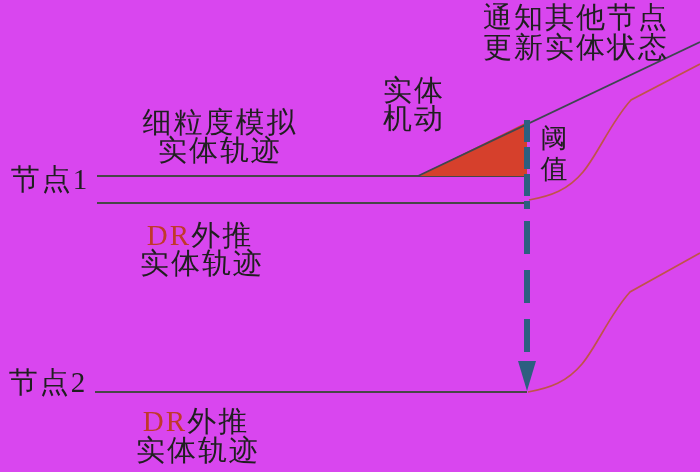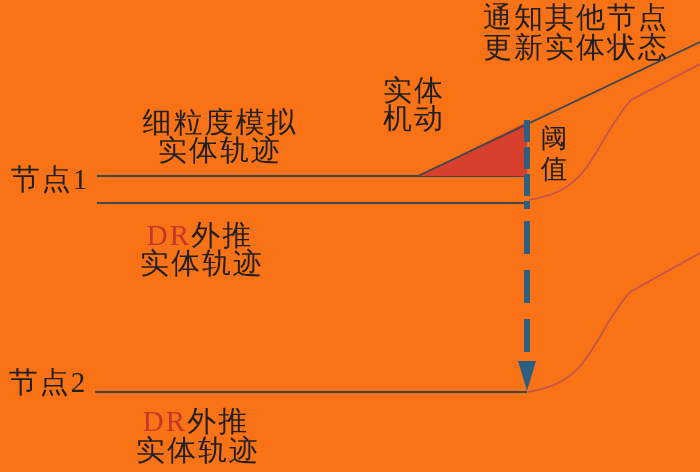--- a/index.html
+++ b/index.html
@@ -4,21 +4,21 @@
 <style>
   html, body {
     margin: 0;
     padding: 0;
     background: #ffffff;
   }
   .canvas {
     position: relative;
     width: 700px;
     height: 472px;
-    background: #f97316;
+    background: #d946ef;
     overflow: hidden;
   }
   svg {
     display: block;
   }
   text {
     font-family: "Liberation Serif", "DejaVu Serif", serif;
     fill: #1f1f1f;
     letter-spacing: 2px;
   }

